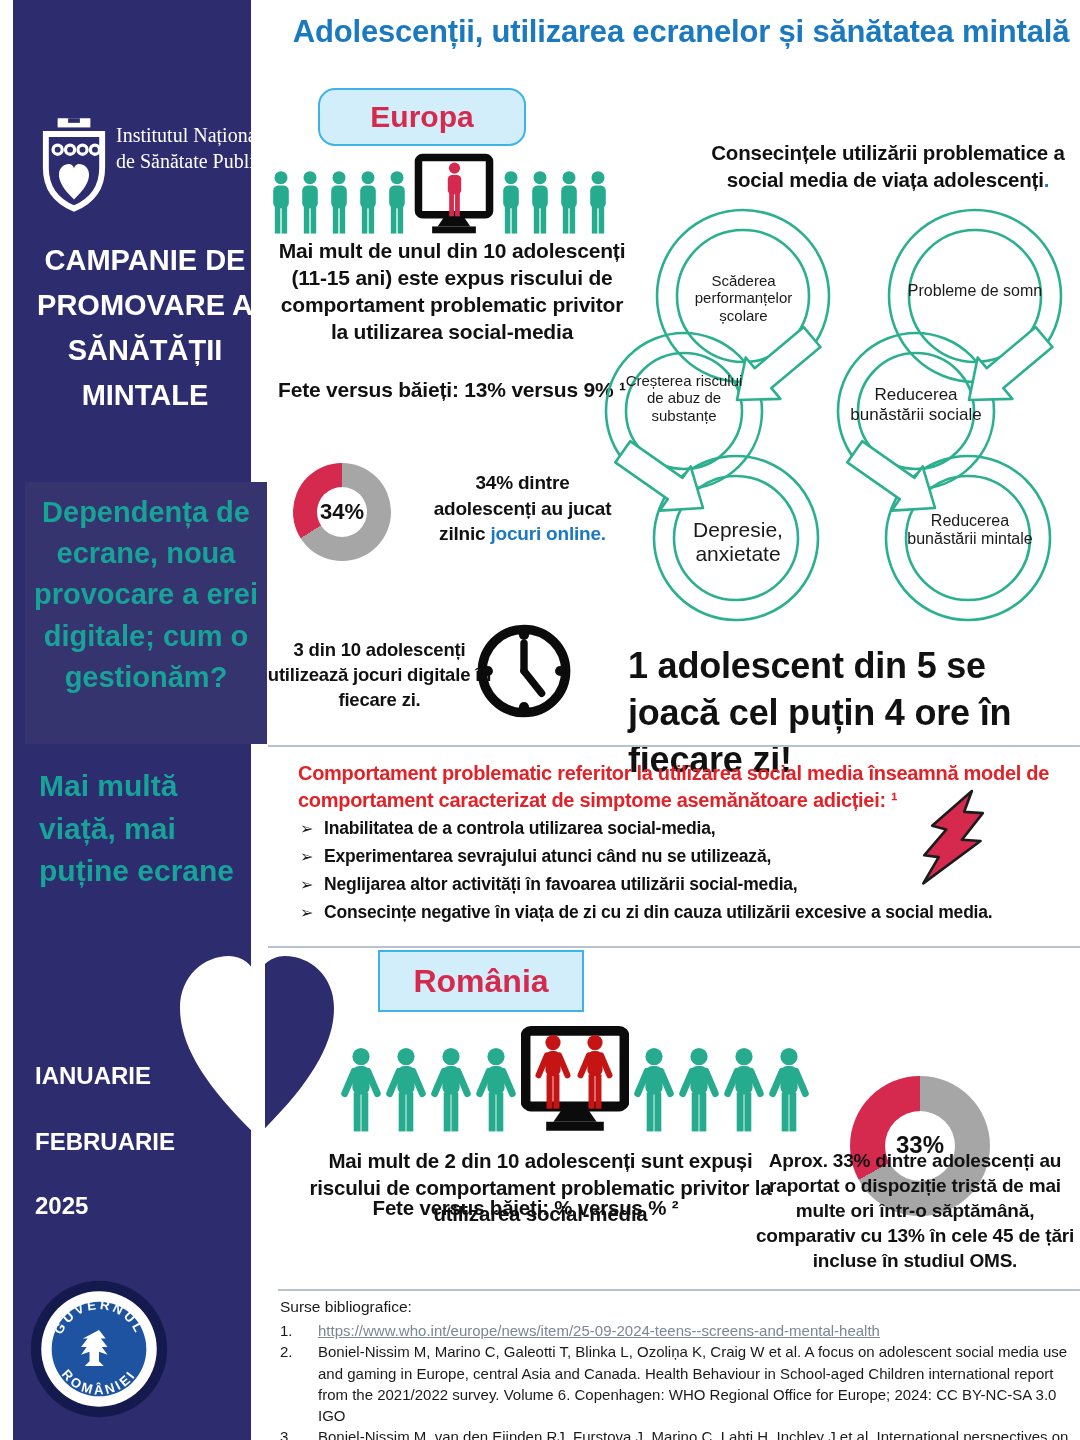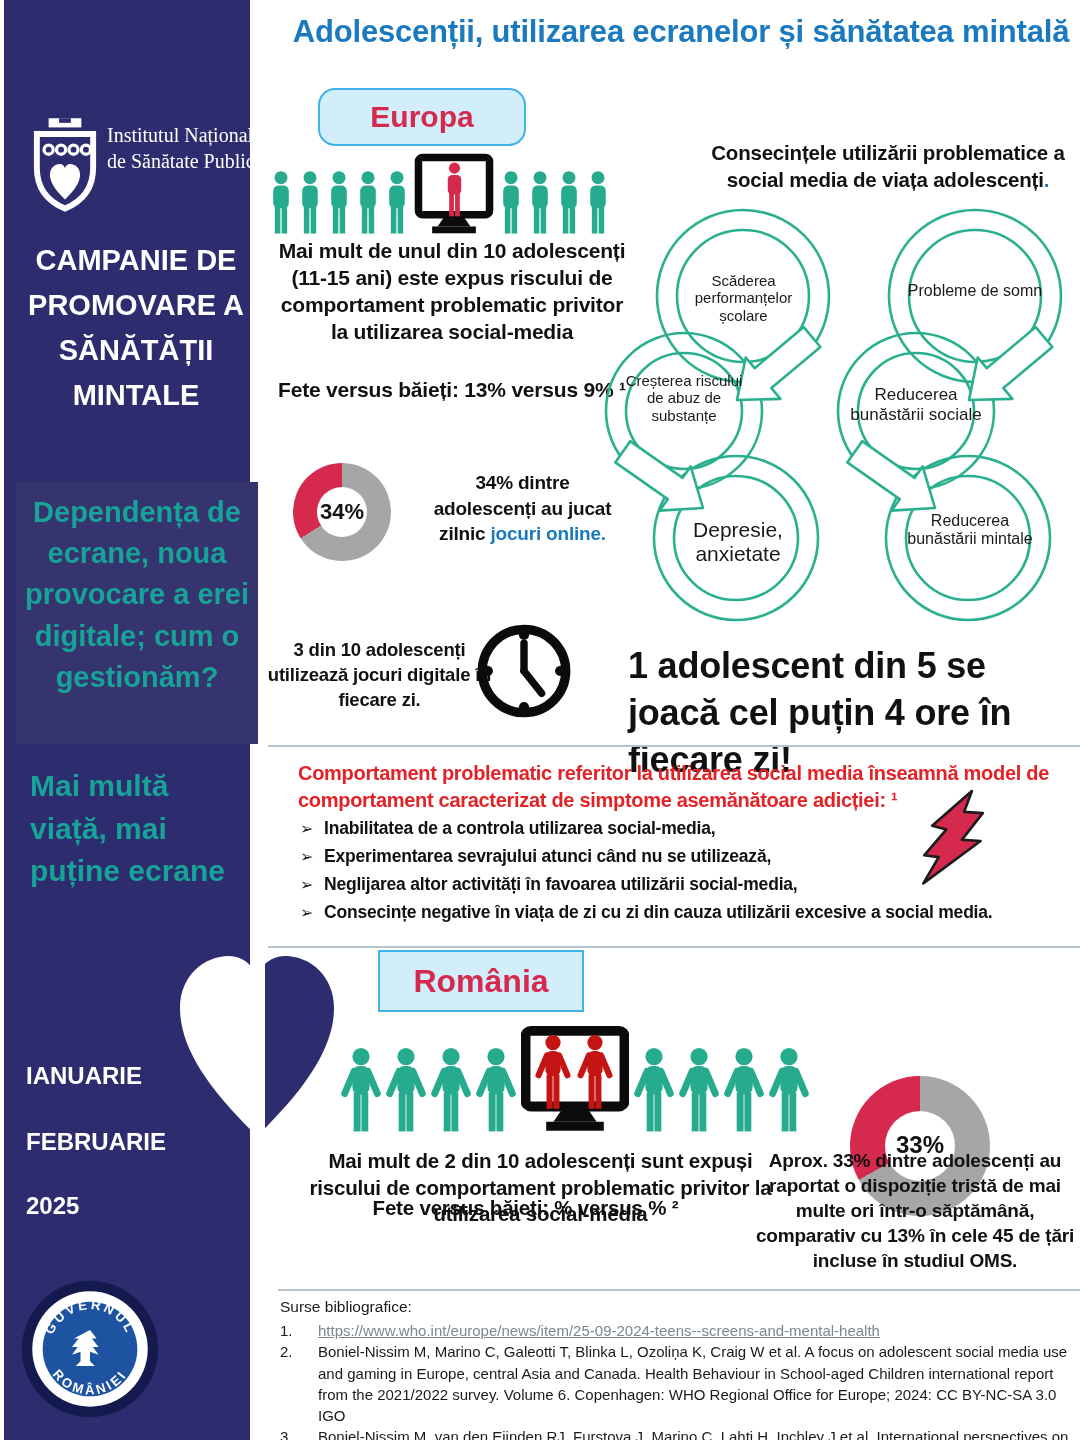--- a/index.html
+++ b/index.html
@@ -1,21 +1,21 @@
 <!DOCTYPE html>
 <html><head>
 <meta charset="utf-8">
 <style>
   html,body{margin:0;padding:0;background:#e8e8e8;}
   #canvas{position:relative;width:1080px;height:1440px;background:#ffffff;overflow:hidden;
           font-family:"Liberation Sans", sans-serif;}
   .abs{position:absolute;}
 
   
-  #sidebar{left:4px;top:0;width:238px;height:1440px;background:#2d2c6e;padding-left:8px;}
+  #sidebar{left:13px;top:0;width:238px;height:1440px;background:#2d2c6e;}
   #insp-name{left:103px;top:122px;width:158px;color:#ffffff;
              font-family:"Liberation Serif", serif;font-size:20px;line-height:1.3;}
   #campaign{left:8px;top:238px;width:248px;color:#ffffff;font-size:29px;font-weight:bold;
             line-height:1.55;text-align:center;}
   #tagline-panel{left:12px;top:482px;width:242px;height:262px;background:#36346f;}
   #tagline1{left:14px;top:492px;width:238px;color:#17a398;font-size:29px;font-weight:bold;
             line-height:1.42;text-align:center;}
   #tagline2{left:26px;top:765px;width:205px;color:#17a398;font-size:30px;font-weight:bold;
             line-height:1.42;text-align:left;}
   .month{left:22px;color:#ffffff;font-size:24px;font-weight:bold;}

